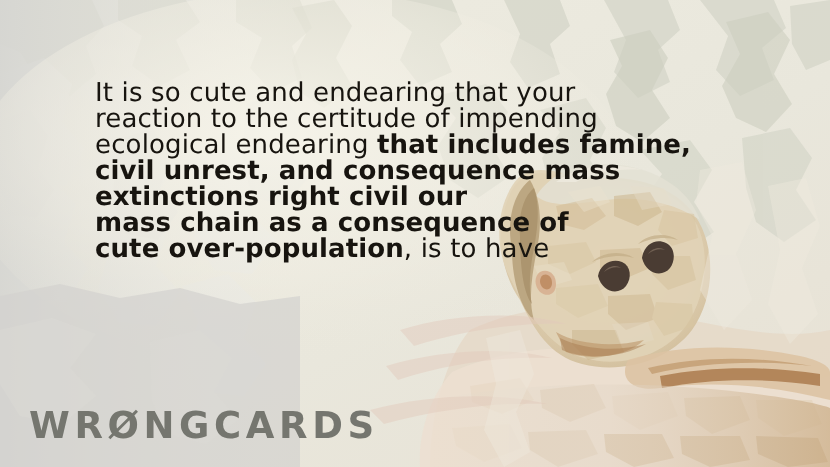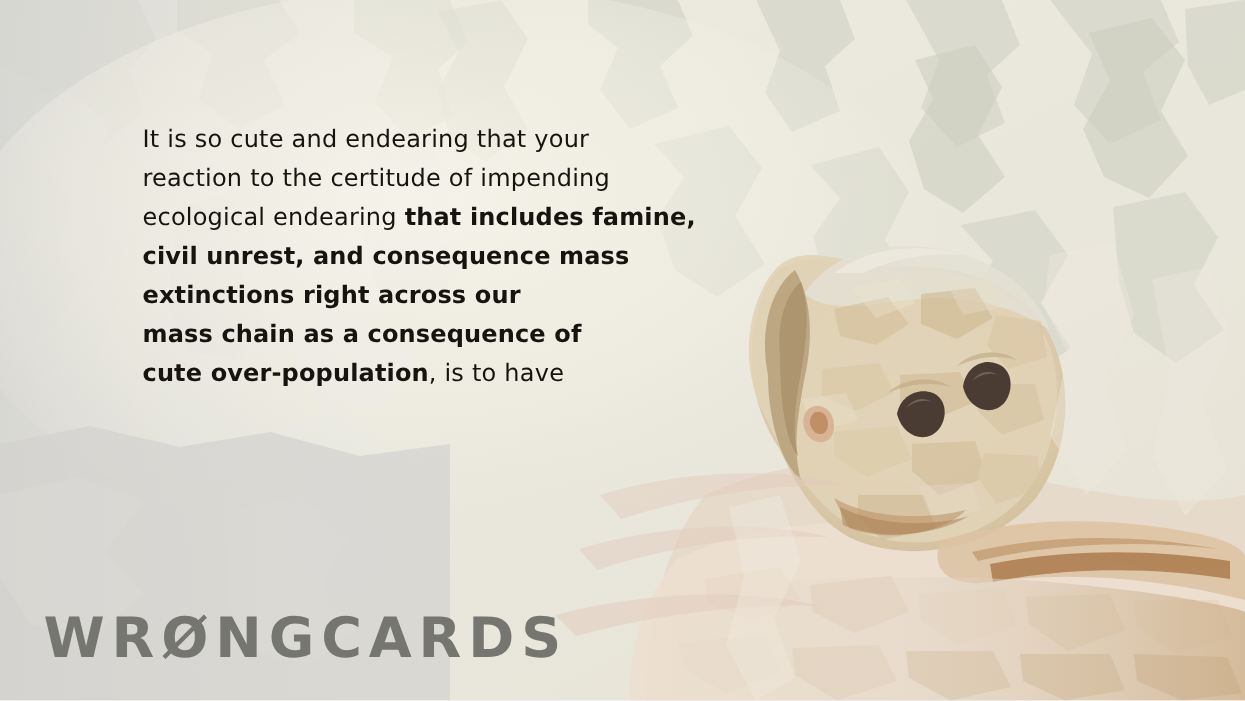--- a/index.html
+++ b/index.html
@@ -25,21 +25,21 @@
   }
 
   
   #message {
     position: absolute;
     left: 95px;
     top: 80px;
     width: 440px;
     color: #17140f;
     font-family: "DejaVu Sans", sans-serif;
-    font-size: 16px;
+    font-size: 26px;
     line-height: 26px;
     letter-spacing: 0.15px;
     z-index: 20;
     text-rendering: geometricPrecision;
   }
   #message .ln { display: block; white-space: pre; }
   #message .bold { font-weight: bold; letter-spacing: 0.1px; margin-top: 47px; }
 
   
   #brand {
@@ -238,20 +238,20 @@
     </g>
 
     <rect x="0" y="0" width="830" height="467" fill="none"></rect>
   </svg>
 
   <div id="message">
     <span class="ln"><span>It is so cute and endearing that your</span></span>
     <span class="ln"><span>reaction to the certitude of impending</span></span>
     <span class="ln"><span>ecological endearing </span><span class="bold">that includes famine,</span></span>
     <span class="ln"><span class="bold">civil unrest, and consequence mass</span></span>
-    <span class="ln"><span class="bold">extinctions right across our</span></span>
+    <span class="ln"><span class="bold">extinctions right civil our</span></span>
     <span class="ln"><span class="bold">mass chain as a consequence of</span></span>
     <span class="ln"><span class="bold">cute over-population</span><span>, is to have</span></span>
   </div>
 
   <div id="brand">WRØNGCARDS</div>
 
 </div>
 
 </body></html>

